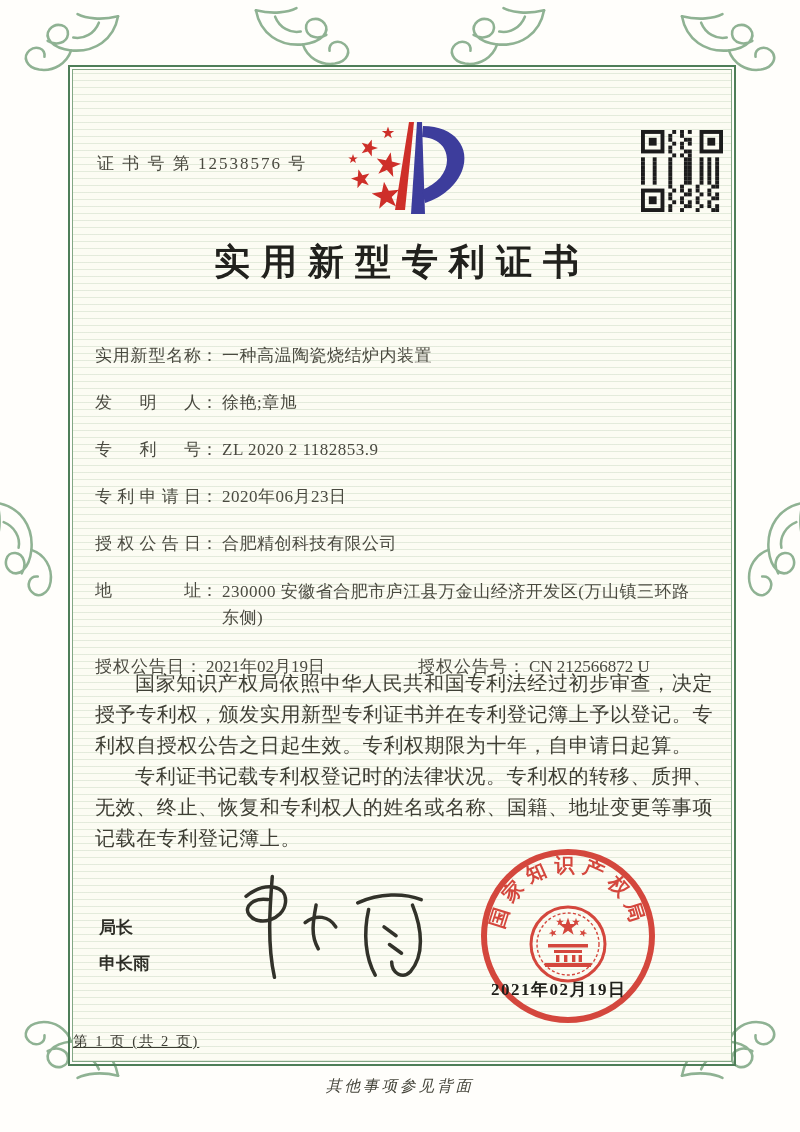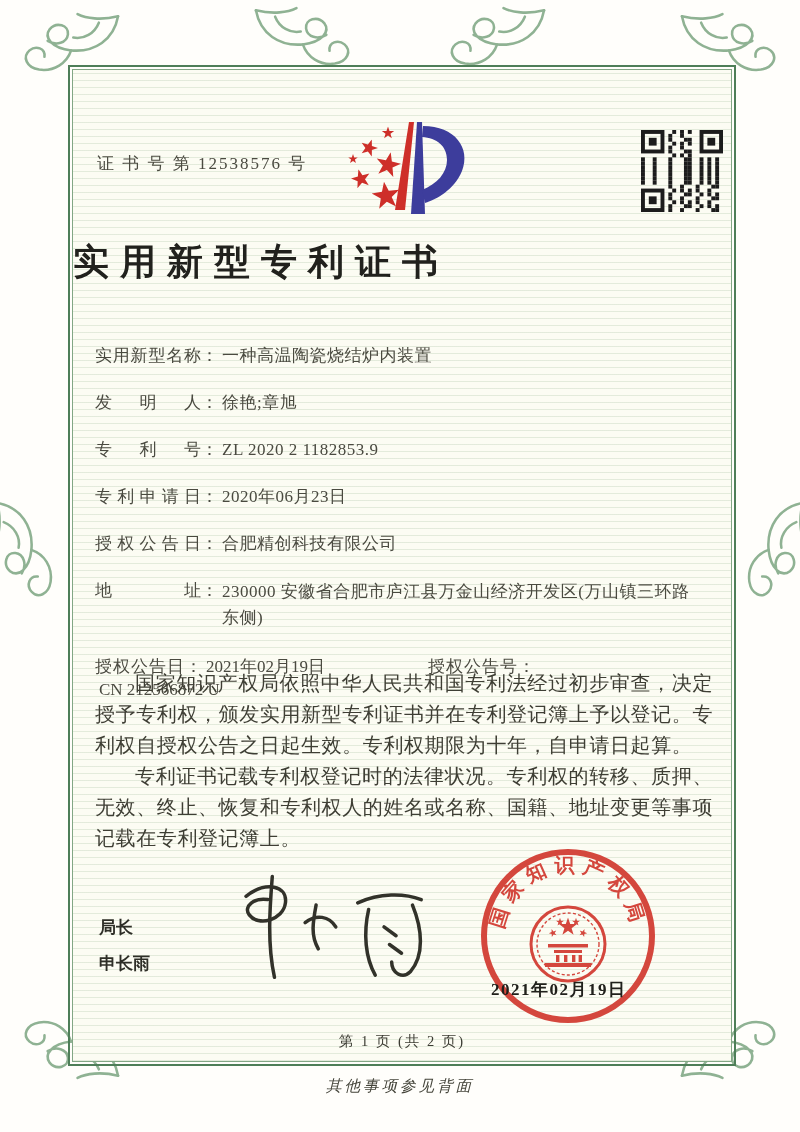--- a/index.html
+++ b/index.html
@@ -21,47 +21,47 @@
   .frame{position:absolute;left:68px;top:65px;width:664px;height:997px;border:2.5px solid #4e7e58;}
   .frame-inner{position:absolute;inset:2px;border:1px solid #82a684;
     background:
       repeating-linear-gradient(0deg, rgba(164,190,158,.28) 0 1px, rgba(0,0,0,0) 1px 7px),
       #fcfcf3;}
 
   .certno{position:absolute;left:24px;top:50px;font-size:17px;letter-spacing:2px;color:#4a4a40;margin-top:32px;}
   .logo{position:absolute;left:272px;top:40px;width:130px;height:118px;}
   .qr{position:absolute;left:568px;top:60px;width:82px;height:82px;}
 
-  .title{position:absolute;left:0;top:168px;width:100%;
+  .title{position:absolute;left:0;top:168px;width:100%;text-align:center;
     font-size:36px;font-weight:bold;letter-spacing:11px;color:#21211d;}
 
   .fields{position:absolute;left:22px;top:274px;right:16px;font-size:17px;color:#4a4a40;}
   .row{margin-bottom:24px;line-height:23px;}
   .flabel{display:inline-block;width:106px;text-align:justify;text-align-last:justify;vertical-align:top;}
   .fcolon{vertical-align:top;}
   .fval{margin-left:4px;vertical-align:top;letter-spacing:.5px;}
   .fval.wide{display:inline-block;width:478px;line-height:26px;}
   .grant{margin-top:2px;}
   .grant .glabel{letter-spacing:1px;}
   .grant .gval{margin-left:4px;display:inline-block;min-width:178px;}
-  .grant .second{margin-left:44px;}
+  .grant .second{margin-left:34px;}
 
   .paras{position:absolute;left:22px;right:18px;top:598px;font-size:20px;line-height:31px;
     color:#3e3e34;text-align:justify;}
   .paras p{margin:0;text-indent:2em;letter-spacing:.6px;}
 
   .signer{position:absolute;left:26px;top:840px;font-size:17px;color:#2e2e27;line-height:36px;font-weight:bold;}
   .sig{position:absolute;left:150px;top:800px;width:230px;height:115px;}
 
   .seal{position:absolute;left:404px;top:775px;width:182px;height:182px;}
   .sealdate{position:absolute;left:418px;top:908px;font-size:17px;font-weight:600;
     letter-spacing:1.5px;color:#20201b;z-index:3;}
 
-  .pageinfo{position:absolute;left:0;top:962px;width:100%;text-align:center;
-    font-size:14.5px;letter-spacing:2px;color:#3c3c33;}
+  .pageinfo{position:absolute;left:0;top:962px;width:100%;
+    font-size:14.5px;letter-spacing:2px;color:#3c3c33;text-decoration:underline;}
 
   .backnote{position:absolute;left:0;top:1076px;width:100%;text-align:center;
     font-size:15.5px;letter-spacing:3px;color:#45453b;font-style:italic;}
 </style>
 </head>
 <body>
 
 <div id="page">
 
   <svg width="0" height="0" style="position:absolute">

